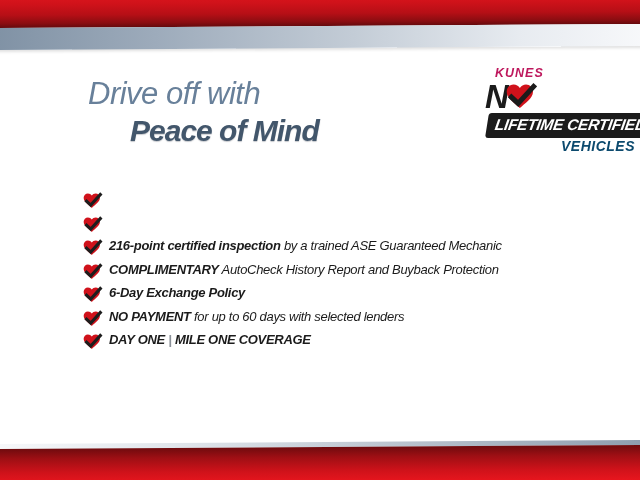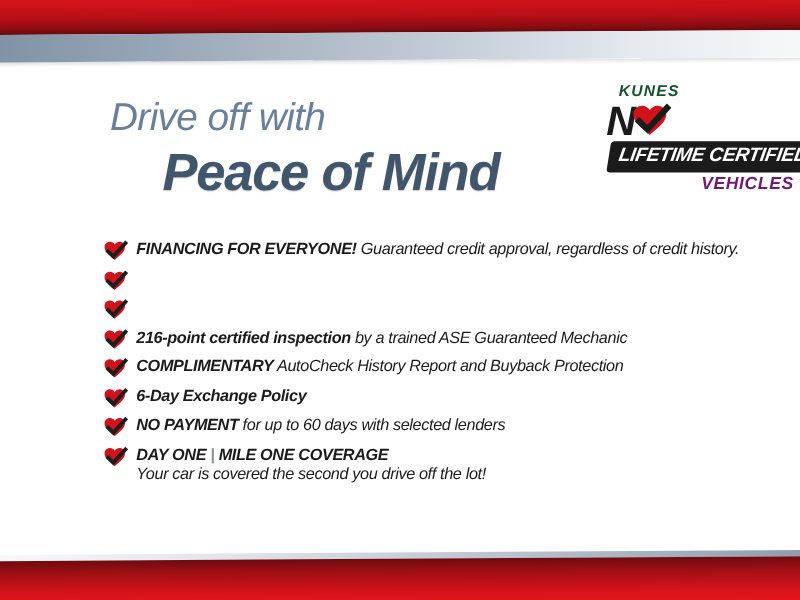--- a/index.html
+++ b/index.html
@@ -37,46 +37,46 @@
     height:40px;
     background:linear-gradient(180deg,#6f0b0e 0%, #9e0f14 25%, #cf121a 60%, #ea161e 90%, #df131b 100%);
   }
 
   
   .heading { position:absolute; left:88px; top:76px; }
   .heading-line1 {
     font-size:31px; font-weight:400; color:#68809a; letter-spacing:-0.5px;
   }
   .heading-line2 {
-    font-size:42px; font-weight:700; color:#42566b; letter-spacing:-1px;
+    font-size:30px; font-weight:700; color:#42566b; letter-spacing:-1px;
     margin-left:42px; margin-top:2px;
     text-shadow:0 1px 1px rgba(30,40,55,0.25);
   }
 
   
   .logo { position:absolute; left:483px; top:66px; width:150px; }
   .logo-kunes {
     position:absolute; left:12px; top:0;
-    font-size:12.5px; font-weight:700; color:#14532d; letter-spacing:1px;
+    font-size:12.5px; font-weight:700; color:#be185d; letter-spacing:1px;
   }
   .logo-nofear {
     position:absolute; left:2px; top:12px; display:flex; align-items:center;
     font-size:33px; font-weight:700; color:#1b1b1b; letter-spacing:-1px;
   }
   .logo-heart { width:32px; height:28px; margin:0 -2px 2px -3px; }
   .logo-banner {
     position:absolute; left:2px; top:47px;
     background:#1b1b1b; color:#ffffff; border-radius:3px;
     transform:skewX(-9deg); transform-origin:left bottom;
     font-size:15.5px; font-weight:700; letter-spacing:-0.3px;
     padding:3px 8px 4px 8px; white-space:nowrap;
   }
   .logo-vehicles {
     position:absolute; right:-2px; top:72px;
-    font-size:14px; font-weight:700; color:#701a75; letter-spacing:0.5px;text-align:center;
+    font-size:14px; font-weight:700; color:#0c4a6e; letter-spacing:0.5px;text-align:center;
   }
 
   
   .benefits { position:absolute; left:82px; top:192px; width:545px; }
   .benefit { display:flex; align-items:flex-start; margin-bottom:6.5px; }
   .heart-icon { flex:0 0 auto; width:21px; height:17px; margin-top:0; }
   .heart-icon svg { width:21px; height:17px; display:block; }
   .benefit-text {
     margin-left:6px; font-size:13px; color:#1b1b1b;
     letter-spacing:-0.3px; line-height:14.5px; white-space:nowrap;
@@ -107,32 +107,20 @@
       <svg class="logo-heart" viewBox="0 0 28 24">
         <path d="M13 22.5 C9 18.6 1.5 14 1.5 8.2 C1.5 4.6 4.2 2 7.6 2 C9.8 2 11.8 3.2 13 5 C14.2 3.2 16.2 2 18.4 2 C21.8 2 24.5 4.6 24.5 8.2 C24.5 14 17 18.6 13 22.5 Z" fill="#d0121b"></path>
         <polyline points="4,11.5 11.5,18.5 26.5,2" fill="none" stroke="#1b1b1b" stroke-width="4.4"></polyline>
       </svg>
     </div>
     <div class="logo-banner">LIFETIME CERTIFIED</div>
     <div class="logo-vehicles">VEHICLES</div>
   </div>
 
   <div class="benefits">
-    <div class="benefit">
-      <span class="heart-icon">
-        <svg viewBox="0 0 28 24">
-          <path d="M13 22.5 C9 18.6 1.5 14 1.5 8.2 C1.5 4.6 4.2 2 7.6 2 C9.8 2 11.8 3.2 13 5 C14.2 3.2 16.2 2 18.4 2 C21.8 2 24.5 4.6 24.5 8.2 C24.5 14 17 18.6 13 22.5 Z" fill="#d0121b"></path>
-          <polyline points="4,11.5 11.5,18.5 26.5,2" fill="none" stroke="#1d1d1d" stroke-width="4.4"></polyline>
-        </svg>
-      </span>
-      <div class="benefit-text">
-        <span class="b-bold">FINANCING FOR EVERYONE!</span><span class="b-rest"> Guaranteed credit approval, regardless of credit history.</span>
-        
-      </div>
-    </div>
 
     <div class="benefit">
       <span class="heart-icon">
         <svg viewBox="0 0 28 24">
           <path d="M13 22.5 C9 18.6 1.5 14 1.5 8.2 C1.5 4.6 4.2 2 7.6 2 C9.8 2 11.8 3.2 13 5 C14.2 3.2 16.2 2 18.4 2 C21.8 2 24.5 4.6 24.5 8.2 C24.5 14 17 18.6 13 22.5 Z" fill="#d0121b"></path>
           <polyline points="4,11.5 11.5,18.5 26.5,2" fill="none" stroke="#1d1d1d" stroke-width="4.4"></polyline>
         </svg>
       </span>
     </div>
 
@@ -200,21 +188,20 @@
 
     <div class="benefit">
       <span class="heart-icon">
         <svg viewBox="0 0 28 24">
           <path d="M13 22.5 C9 18.6 1.5 14 1.5 8.2 C1.5 4.6 4.2 2 7.6 2 C9.8 2 11.8 3.2 13 5 C14.2 3.2 16.2 2 18.4 2 C21.8 2 24.5 4.6 24.5 8.2 C24.5 14 17 18.6 13 22.5 Z" fill="#d0121b"></path>
           <polyline points="4,11.5 11.5,18.5 26.5,2" fill="none" stroke="#1d1d1d" stroke-width="4.4"></polyline>
         </svg>
       </span>
       <div class="benefit-text">
         <span class="b-bold">DAY ONE</span><span class="b-sep"> | </span><span class="b-bold2">MILE ONE COVERAGE</span>
-        <div class="b-line2">Your car is covered the second you drive off the lot!</div>
       </div>
     </div>
   </div>
 
   <div class="bottom-bands">
     <div class="bottom-silver"></div>
     <div class="bottom-red"></div>
   </div>
 
 </div>

